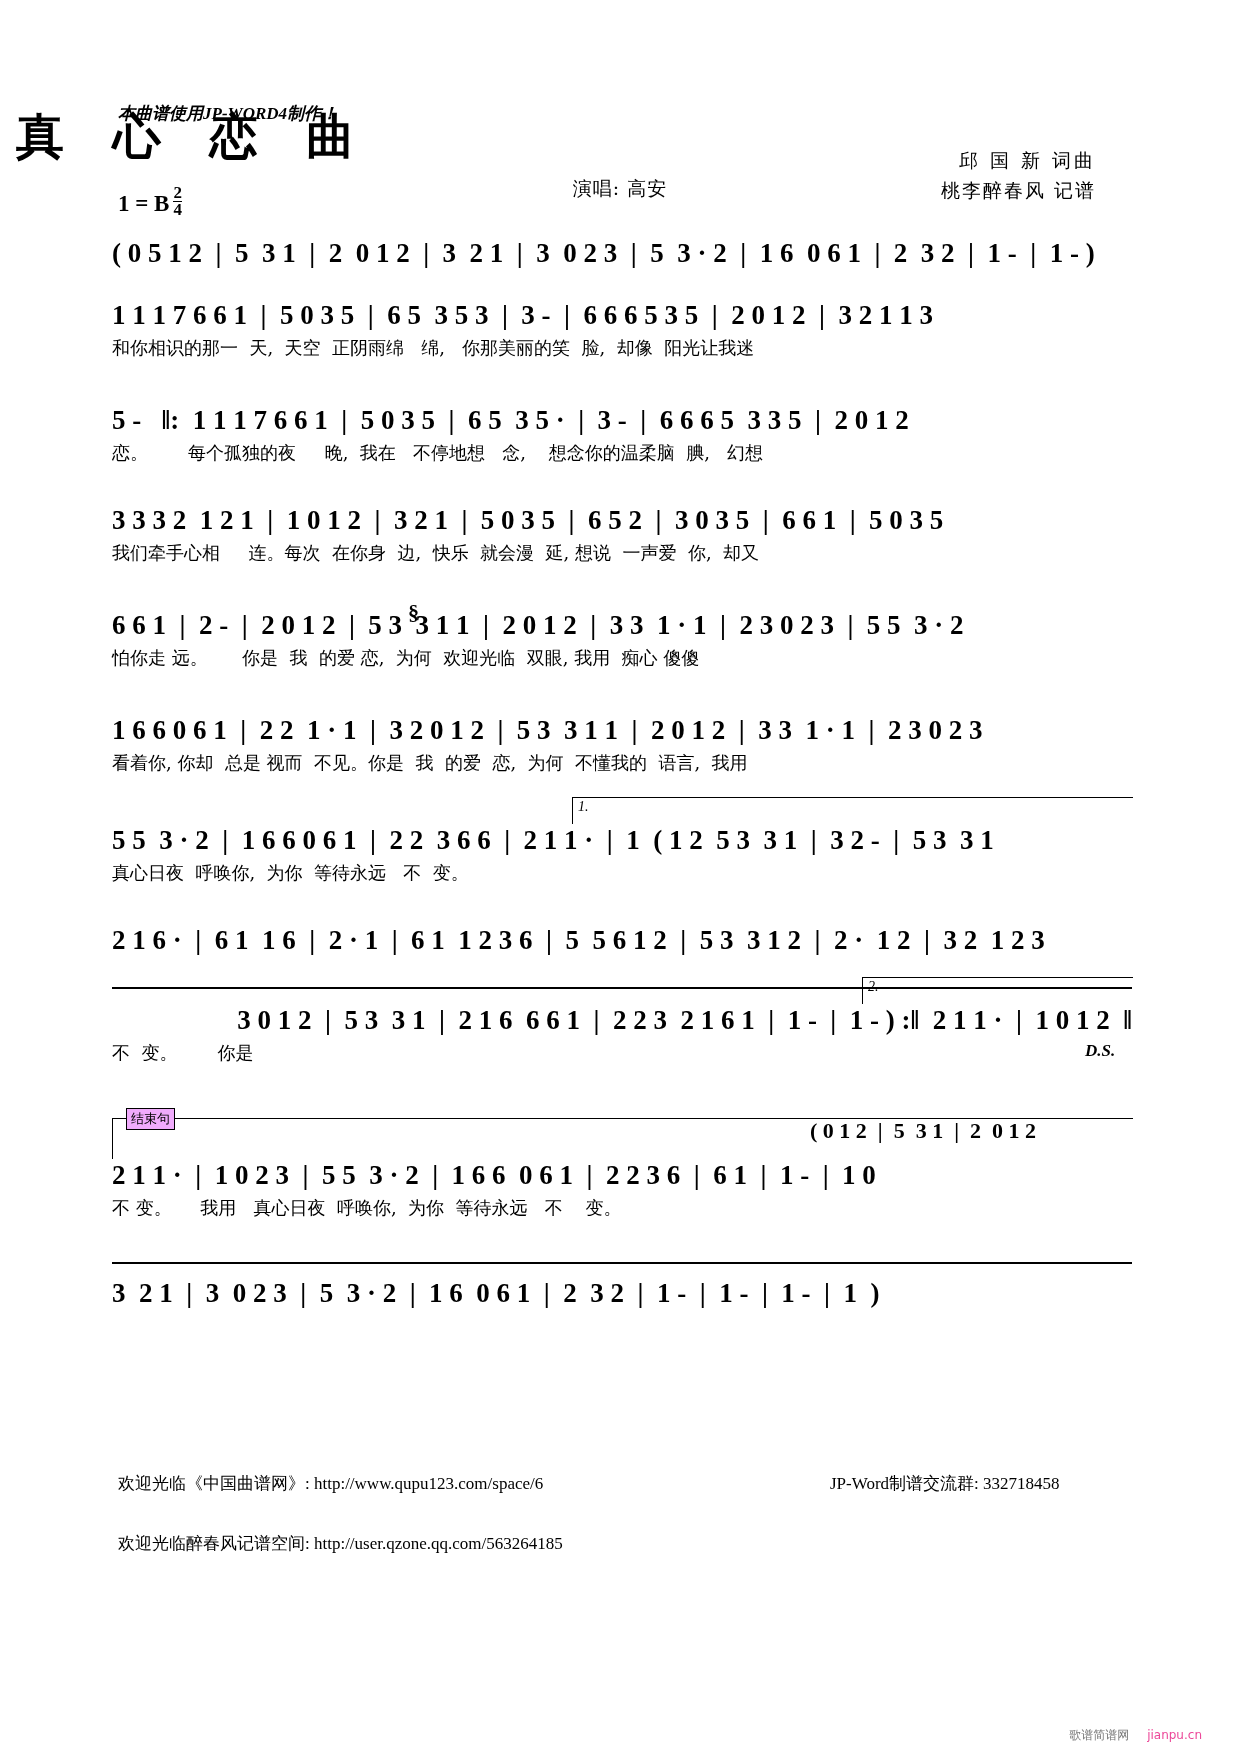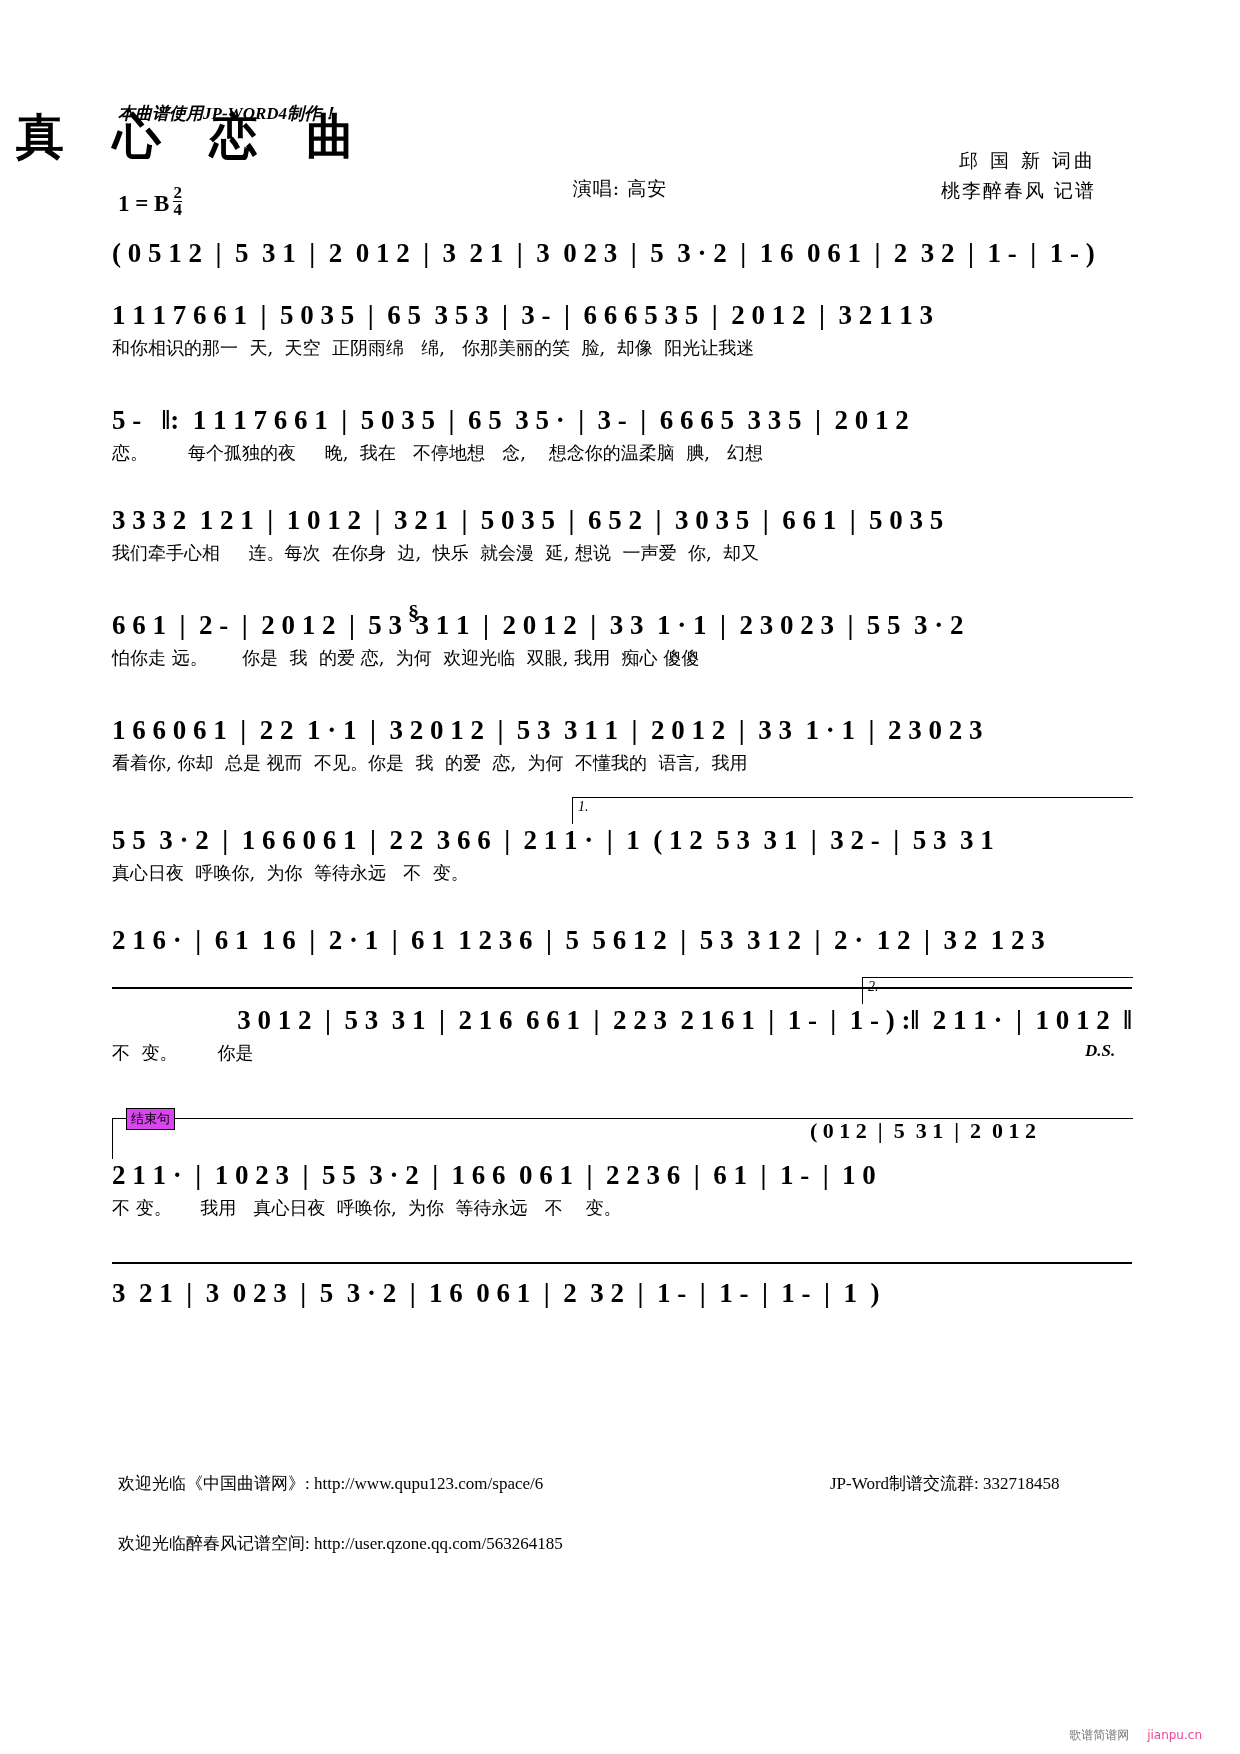--- a/index.html
+++ b/index.html
@@ -116,21 +116,21 @@
     font-family: "DejaVu Serif", serif;
     font-size: 18px;
     white-space: pre;
   }
   .label-box {
     position: absolute;
     font-size: 13px;
     font-family: "DejaVu Serif", serif;
     border: 1px solid #000;
     padding: 1px 4px;
-    background: #d946ef;
+    background: #f0abfc;
   }
   .ending-num {
     position: absolute;
     font-size: 14px;
     font-family: "Liberation Serif", serif;
     font-style: italic;
   }
   .bracket {
     position: absolute;
     border-left: 1.5px solid #000;

